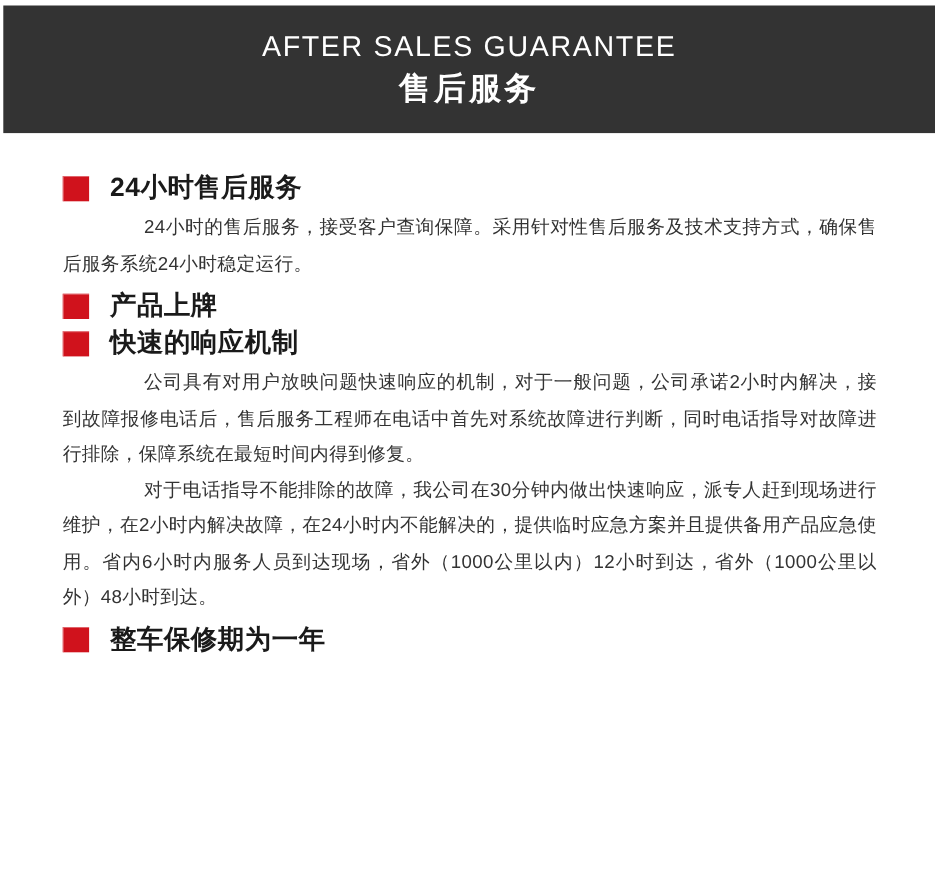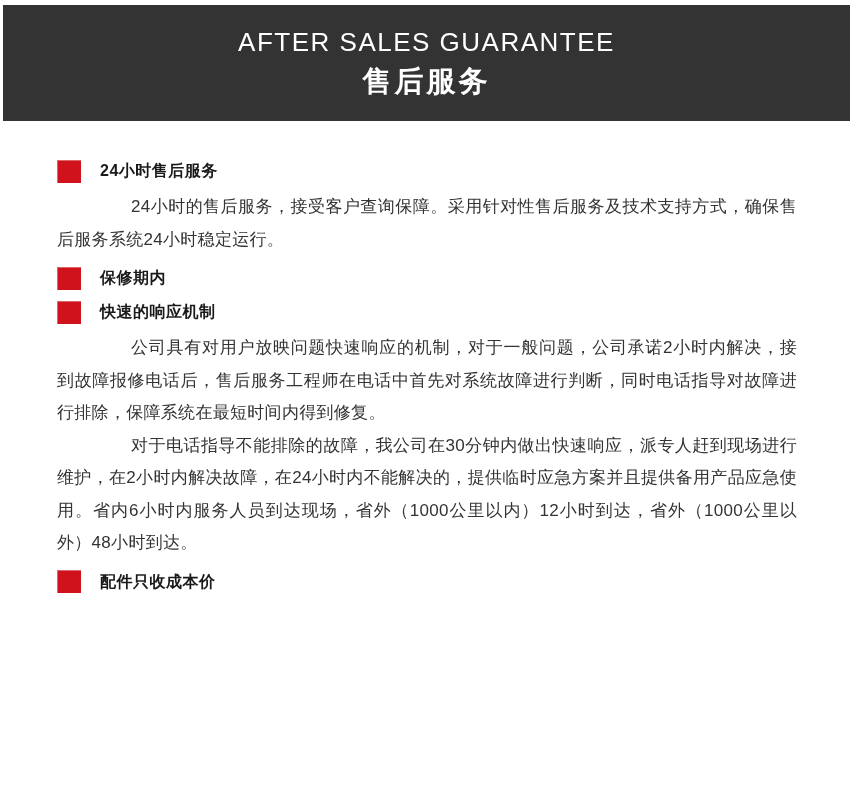--- a/index.html
+++ b/index.html
@@ -55,21 +55,21 @@
   }
   .bullet {
     width: 24px;
     height: 23px;
     background: var(--accent-red, #d0121c);
     box-shadow: inset 1px 1px 0 rgba(255,255,255,0.35);
     flex: 0 0 auto;
   }
   .section-title {
     margin-left: 19px;
-    font-size: 16px;
+    font-size: 24px;
     font-weight: 700;
     color: var(--heading-text, #1a1a1a);
     letter-spacing: 0.5px;
     line-height: 24px;
   }
   .para {
     font-size: 17px;
     line-height: 32.5px;
     color: var(--body-text, #333333);
     text-align: justify;
@@ -91,33 +91,33 @@
     <div class="section-heading">
       <span class="bullet"></span>
       <h2 class="section-title">24小时售后服务</h2>
     </div>
     <p class="para">24小时的售后服务，接受客户查询保障。采用针对性售后服务及技术支持方式，确保售后服务系统24小时稳定运行。</p>
   </section>
 
   <section class="section">
     <div class="section-heading">
       <span class="bullet"></span>
-      <h2 class="section-title">保修期内</h2>
+      <h2 class="section-title">产品上牌</h2>
     </div>
   </section>
 
   <section class="section">
     <div class="section-heading">
       <span class="bullet"></span>
       <h2 class="section-title">快速的响应机制</h2>
     </div>
     <p class="para">公司具有对用户放映问题快速响应的机制，对于一般问题，公司承诺2小时内解决，接到故障报修电话后，售后服务工程师在电话中首先对系统故障进行判断，同时电话指导对故障进行排除，保障系统在最短时间内得到修复。</p>
     <p class="para">对于电话指导不能排除的故障，我公司在30分钟内做出快速响应，派专人赶到现场进行维护，在2小时内解决故障，在24小时内不能解决的，提供临时应急方案并且提供备用产品应急使用。省内6小时内服务人员到达现场，省外（1000公里以内）12小时到达，省外（1000公里以外）48小时到达。</p>
   </section>
 
   <section class="section">
     <div class="section-heading">
       <span class="bullet"></span>
-      <h2 class="section-title">配件只收成本价</h2>
+      <h2 class="section-title">整车保修期为一年</h2>
     </div>
   </section>
 
 </div>
 
 </body></html>

